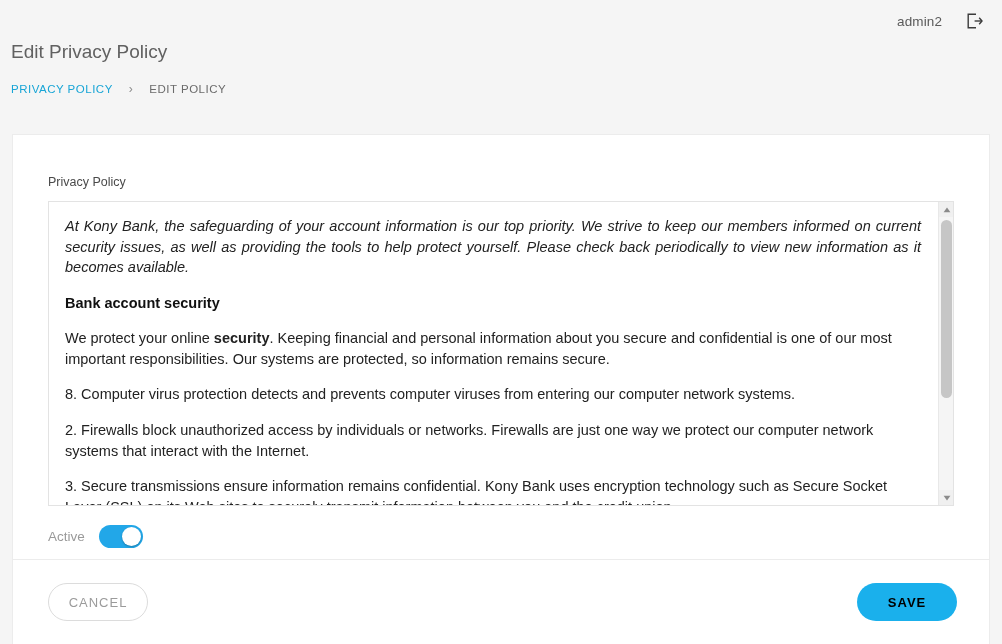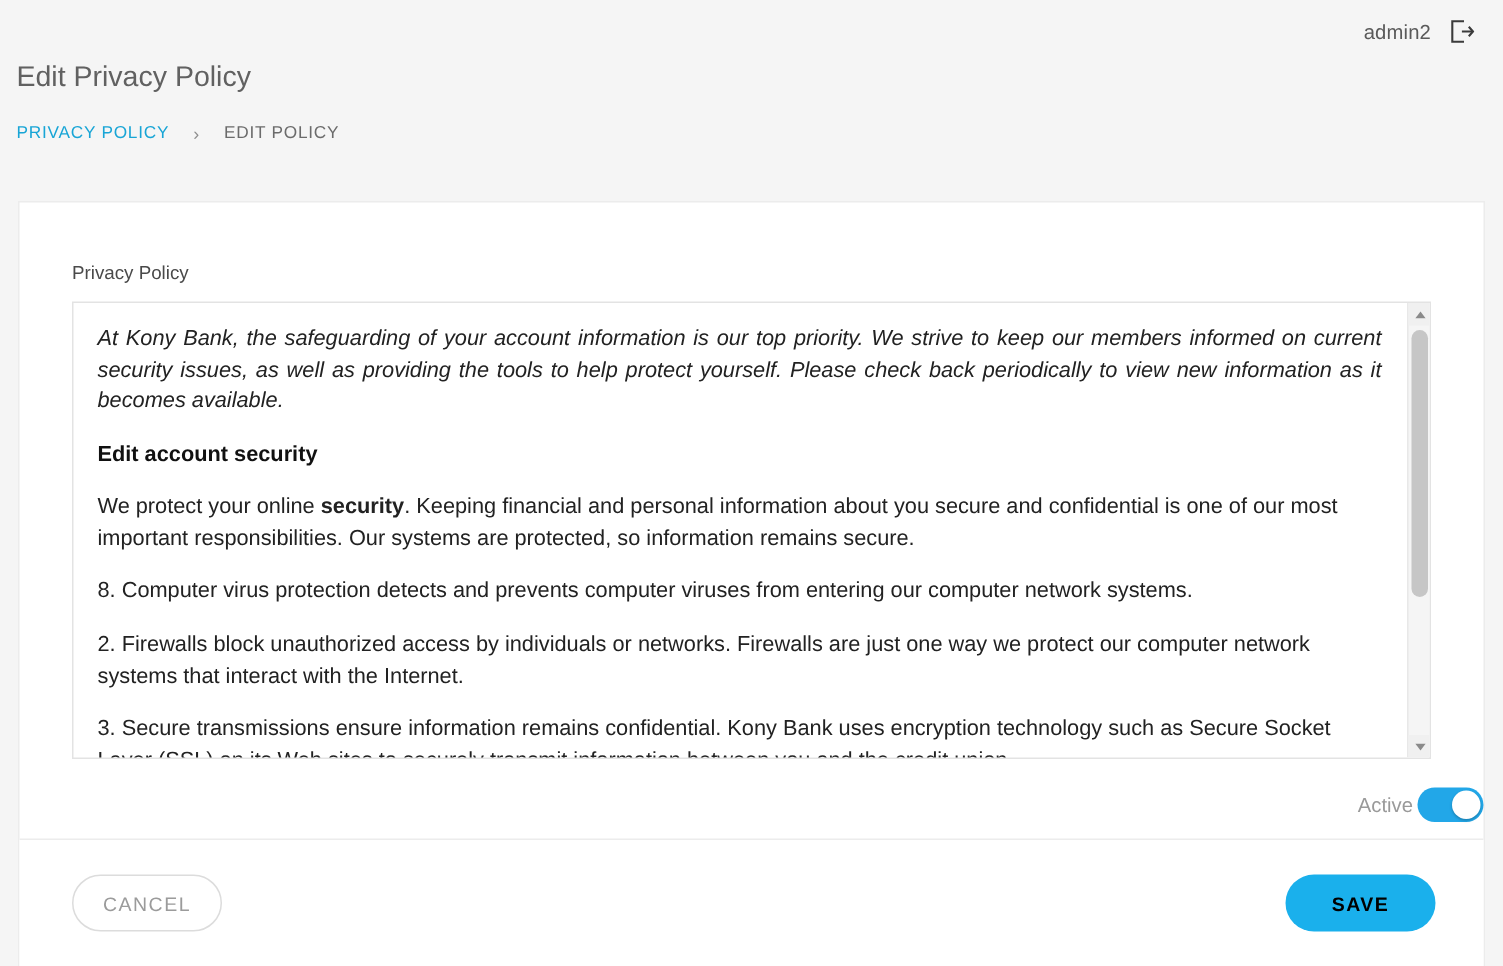--- a/index.html
+++ b/index.html
@@ -16,21 +16,21 @@
     background: #f5f5f5;
   }
 
   
   .userbar {
     height: 42px;
     display: flex;
     align-items: center;
     justify-content: flex-end;
     padding-right: 18px;
-    gap: 10px;
+    gap: 22px;
   }
   .username {
     font-size: 13.5px;
     color: #5a5a5a;
     letter-spacing: .1px;
   }
   .logout-icon {
     display: inline-flex;
     align-items: center;
     justify-content: center;
@@ -149,23 +149,22 @@
     height: 178px;
     background: #c6c6c6;
     border-radius: 6px;
     cursor: pointer;
   }
 
   
   .active-row {
     display: flex;
     align-items: center;
-    gap: 3px;
+    gap: 14px;
     padding: 19px 0 0 35px;
-    justify-content: flex-end;
   }
   .active-label {
     font-size: 13.5px;
     color: #9a9a9a;
   }
   .toggle {
     position: relative;
     width: 44px; height: 23px;
     border-radius: 12px;
     background: #22a7e8;
@@ -237,21 +236,21 @@
     <span class="crumb-current">EDIT POLICY</span>
   </div>
 
   <div class="card">
 
     <div class="field-label">Privacy Policy</div>
 
     <div class="editor-wrap">
       <div class="editor">
         <p class="intro">At Kony Bank, the safeguarding of your account information is our top priority. We strive to keep our members informed on current security issues, as well as providing the tools to help protect yourself. Please check back periodically to view new information as it becomes available.</p>
-        <h4>Edit account security</h4>
+        <h4>Bank account security</h4>
         <p>
           <span>We protect your online </span><b>security</b><span>. Keeping financial and personal information about you secure and confidential is one of our most important responsibilities. Our systems are protected, so information remains secure.</span>
         </p>
         <p>8. Computer virus protection detects and prevents computer viruses from entering our computer network systems.</p>
         <p>2. Firewalls block unauthorized access by individuals or networks. Firewalls are just one way we protect our computer network systems that interact with the Internet.</p>
         <p>3. Secure transmissions ensure information remains confidential. Kony Bank uses encryption technology such as Secure Socket Layer (SSL) on its Web sites to securely transmit information between you and the credit union.</p>
       </div>
 
       <div class="scrollbar">
         <div class="sb-arrow up">

